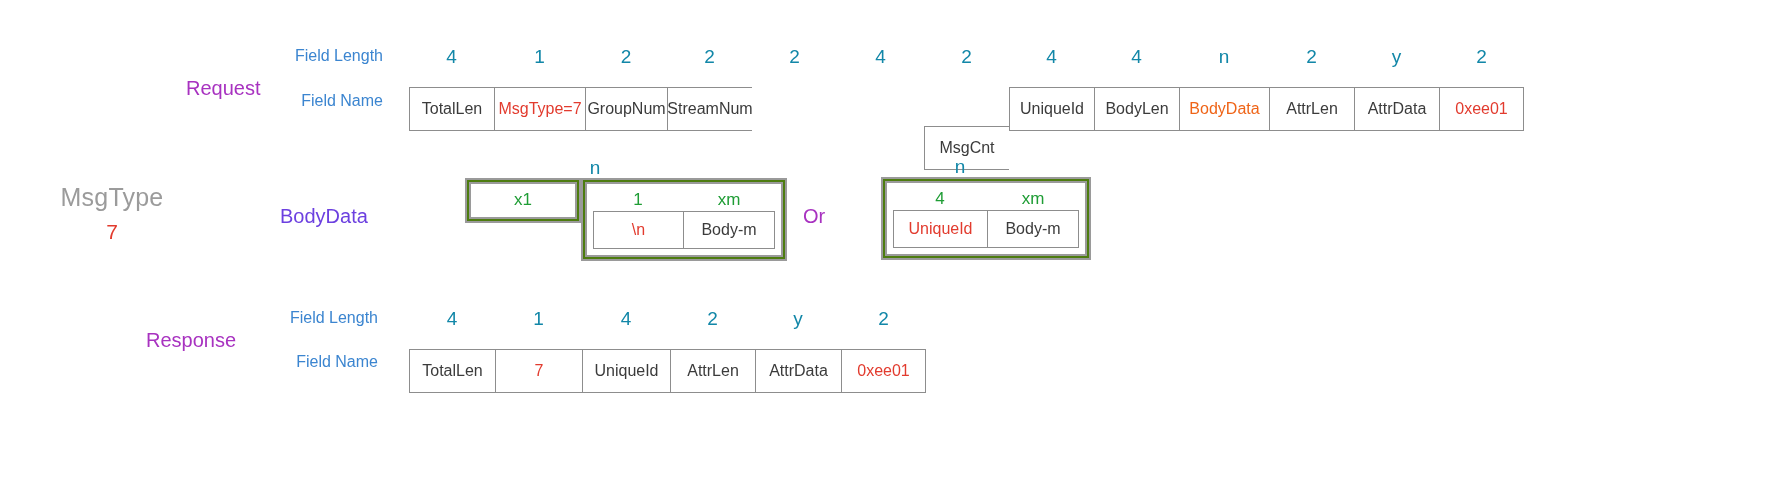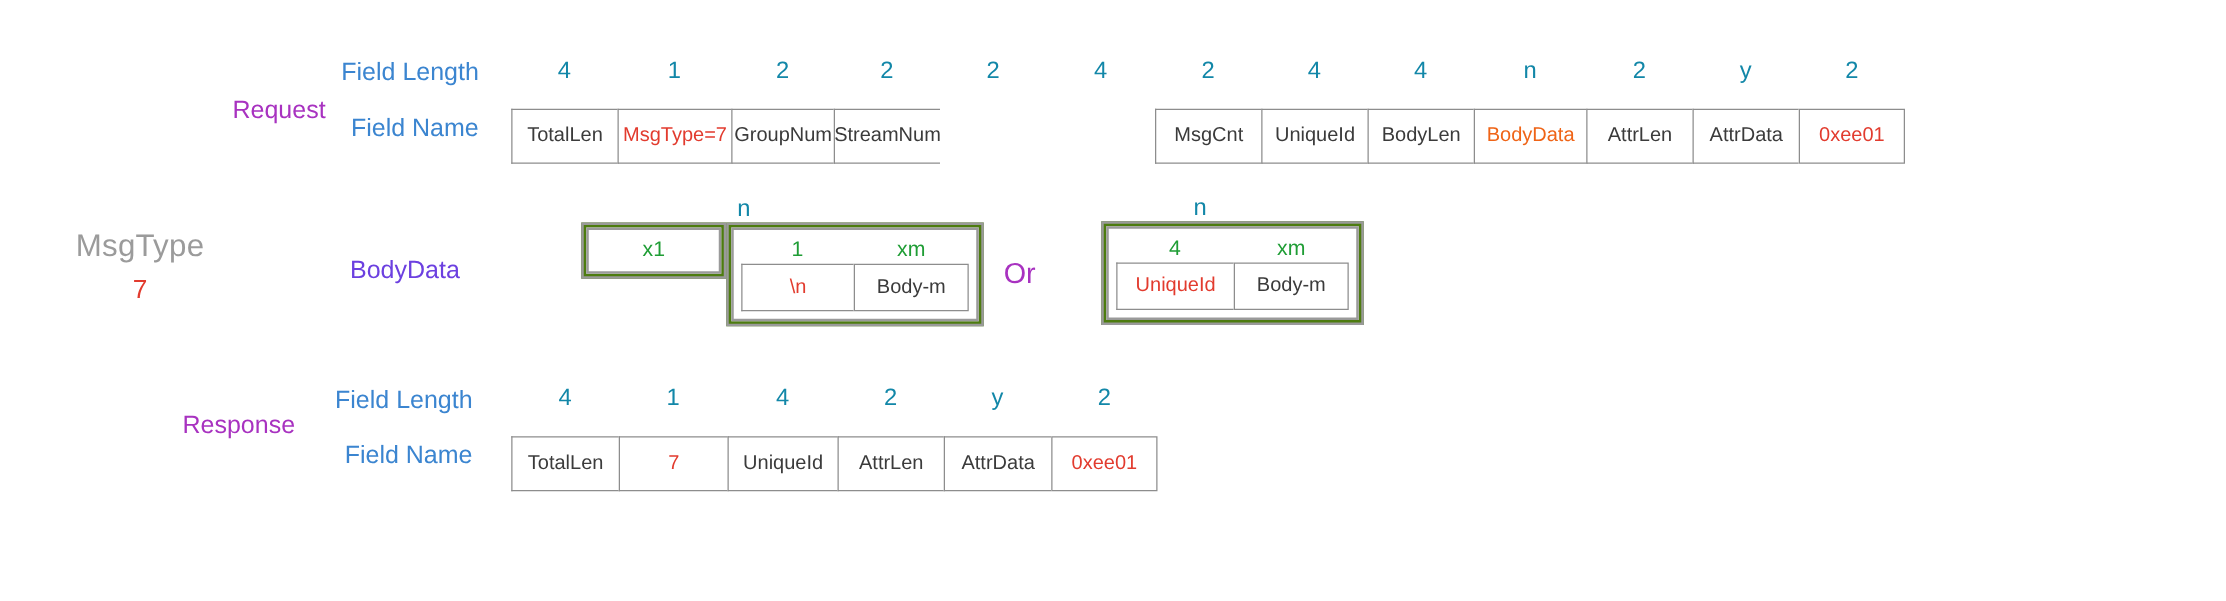--- a/index.html
+++ b/index.html
@@ -41,21 +41,21 @@
   .row { position: absolute; }
 
   .row-label {
     position: absolute;
     font-size: 20px;
     color: #a832c0;
     white-space: nowrap;
   }
   .axis-label {
     position: absolute;
-    font-size: 20px;
+    font-size: 16px;
     color: #3b85d0;
     white-space: nowrap;
     text-align: right;
   }
 
   
   .packet { position: absolute; display: flex; align-items: flex-start; }
 
   .field {
     display: flex;
@@ -147,21 +147,21 @@
     color: #3b3b3b;
     box-sizing: border-box;
     white-space: nowrap;
     background: #fff;
   }
   .subfield:last-child .sub-box { border-right: 1px solid #8d8d8d; }
   .sub-box.red { color: #e23b2e; }
 
   .or-text {
     position: absolute;
-    font-size: 23px;
+    font-size: 20px;
     color: #a832c0;
     white-space: nowrap;
   }
 </style>
 </head>
 <body>
 
 <div class="msgtype-block">
   <div class="msgtype-title">MsgType</div>
   <div class="msgtype-value">7</div>
@@ -197,21 +197,21 @@
         <div class="field-len" style="width: 85px;">2</div>
         <div class="len-gap"></div>
       </div>
       <div class="field">
         <div class="field-len" style="width: 87px;">4</div>
         <div class="len-gap"></div>
       </div>
       <div class="field">
         <div class="field-len" style="width: 85px;">2</div>
         <div class="len-gap"></div>
-        <div class="field-box" style="width: 85px;">MsgCnt</div>
+        <div class="field-box" style="width: 85px; margin-top: 39px;">MsgCnt</div>
       </div>
       <div class="field">
         <div class="field-len" style="width: 85px;">4</div>
         <div class="len-gap"></div>
         <div class="field-box" style="width: 85px;">UniqueId</div>
       </div>
       <div class="field">
         <div class="field-len" style="width: 85px;">4</div>
         <div class="len-gap"></div>
         <div class="field-box" style="width: 85px;">BodyLen</div>

